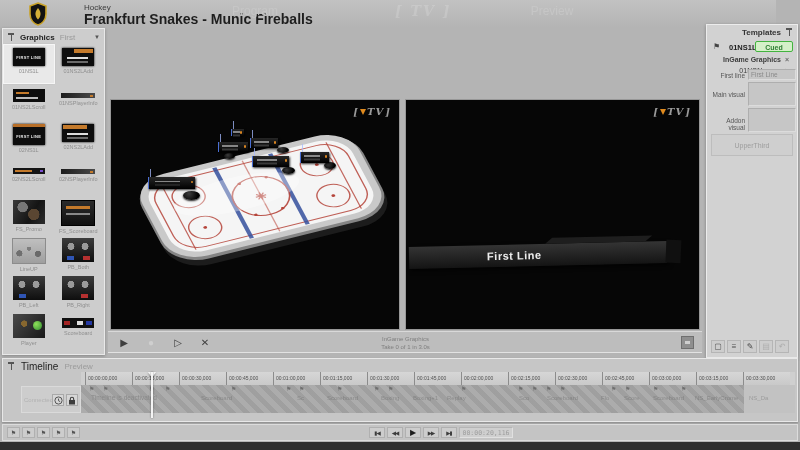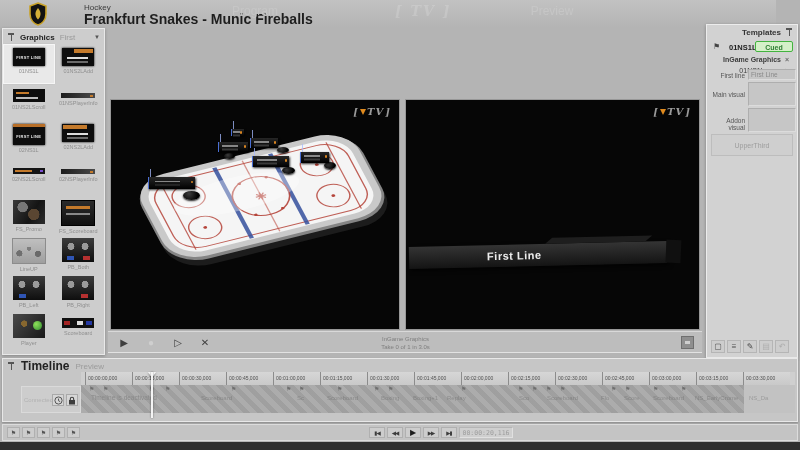--- a/index.html
+++ b/index.html
@@ -147,21 +147,21 @@
         border:1px solid #bdbdbd;color:#9d9d9d;font-size:7px;text-align:center;line-height:22px;
         box-sizing:border-box;cursor:pointer;}
   #props-toolbar{position:absolute;left:4px;bottom:4px;display:flex;gap:2px;}
   .tool-btn{width:14px;height:13px;background:#cdcdcd;border:1px solid #b5b5b5;display:flex;
         align-items:center;justify-content:center;font-size:8px;color:#4a4a4a;cursor:pointer;box-sizing:border-box;}
   .tool-btn.disabled{color:#adadad;}
   
   #timeline-panel{position:absolute;left:2px;top:358px;width:796px;height:64px;background:#c6c6c6;
         border:1px solid #e8e8e8;box-shadow:0 1px 2px rgba(0,0,0,.25);box-sizing:border-box;}
   #timeline-header{position:absolute;left:4px;top:1px;height:12px;display:flex;align-items:center;gap:6px;}
-  #tab-timeline{font-size:12px;font-weight:bold;color:#222;}
+  #tab-timeline{font-size:10px;font-weight:normal;color:#222;}
   #tab-assets{font-size:8px;color:#9b9b9b;}
   #ruler{position:absolute;left:78px;right:2px;top:13px;height:13px;background:#cfcfcf;
         border-bottom:1px solid #e4e4e4;overflow:hidden;}
   .tick{position:absolute;top:0;height:13px;width:47px;border-left:1px solid #8c8c8c;
         font-size:5px;color:#4f4f4f;line-height:13px;padding-left:2px;box-sizing:border-box;
         background:linear-gradient(#d6d6d6,#c9c9c9);}
   #track-header{position:absolute;left:18px;top:27px;width:60px;height:27px;background:#cdcdcd;
         border:1px solid #dadada;box-sizing:border-box;}
   #connected-label{position:absolute;left:2px;top:10px;font-size:6px;color:#b2b2b2;}
   .mini-btn{position:absolute;top:7px;width:12px;height:12px;background:#d6d6d6;border:1px solid #a9a9a9;

